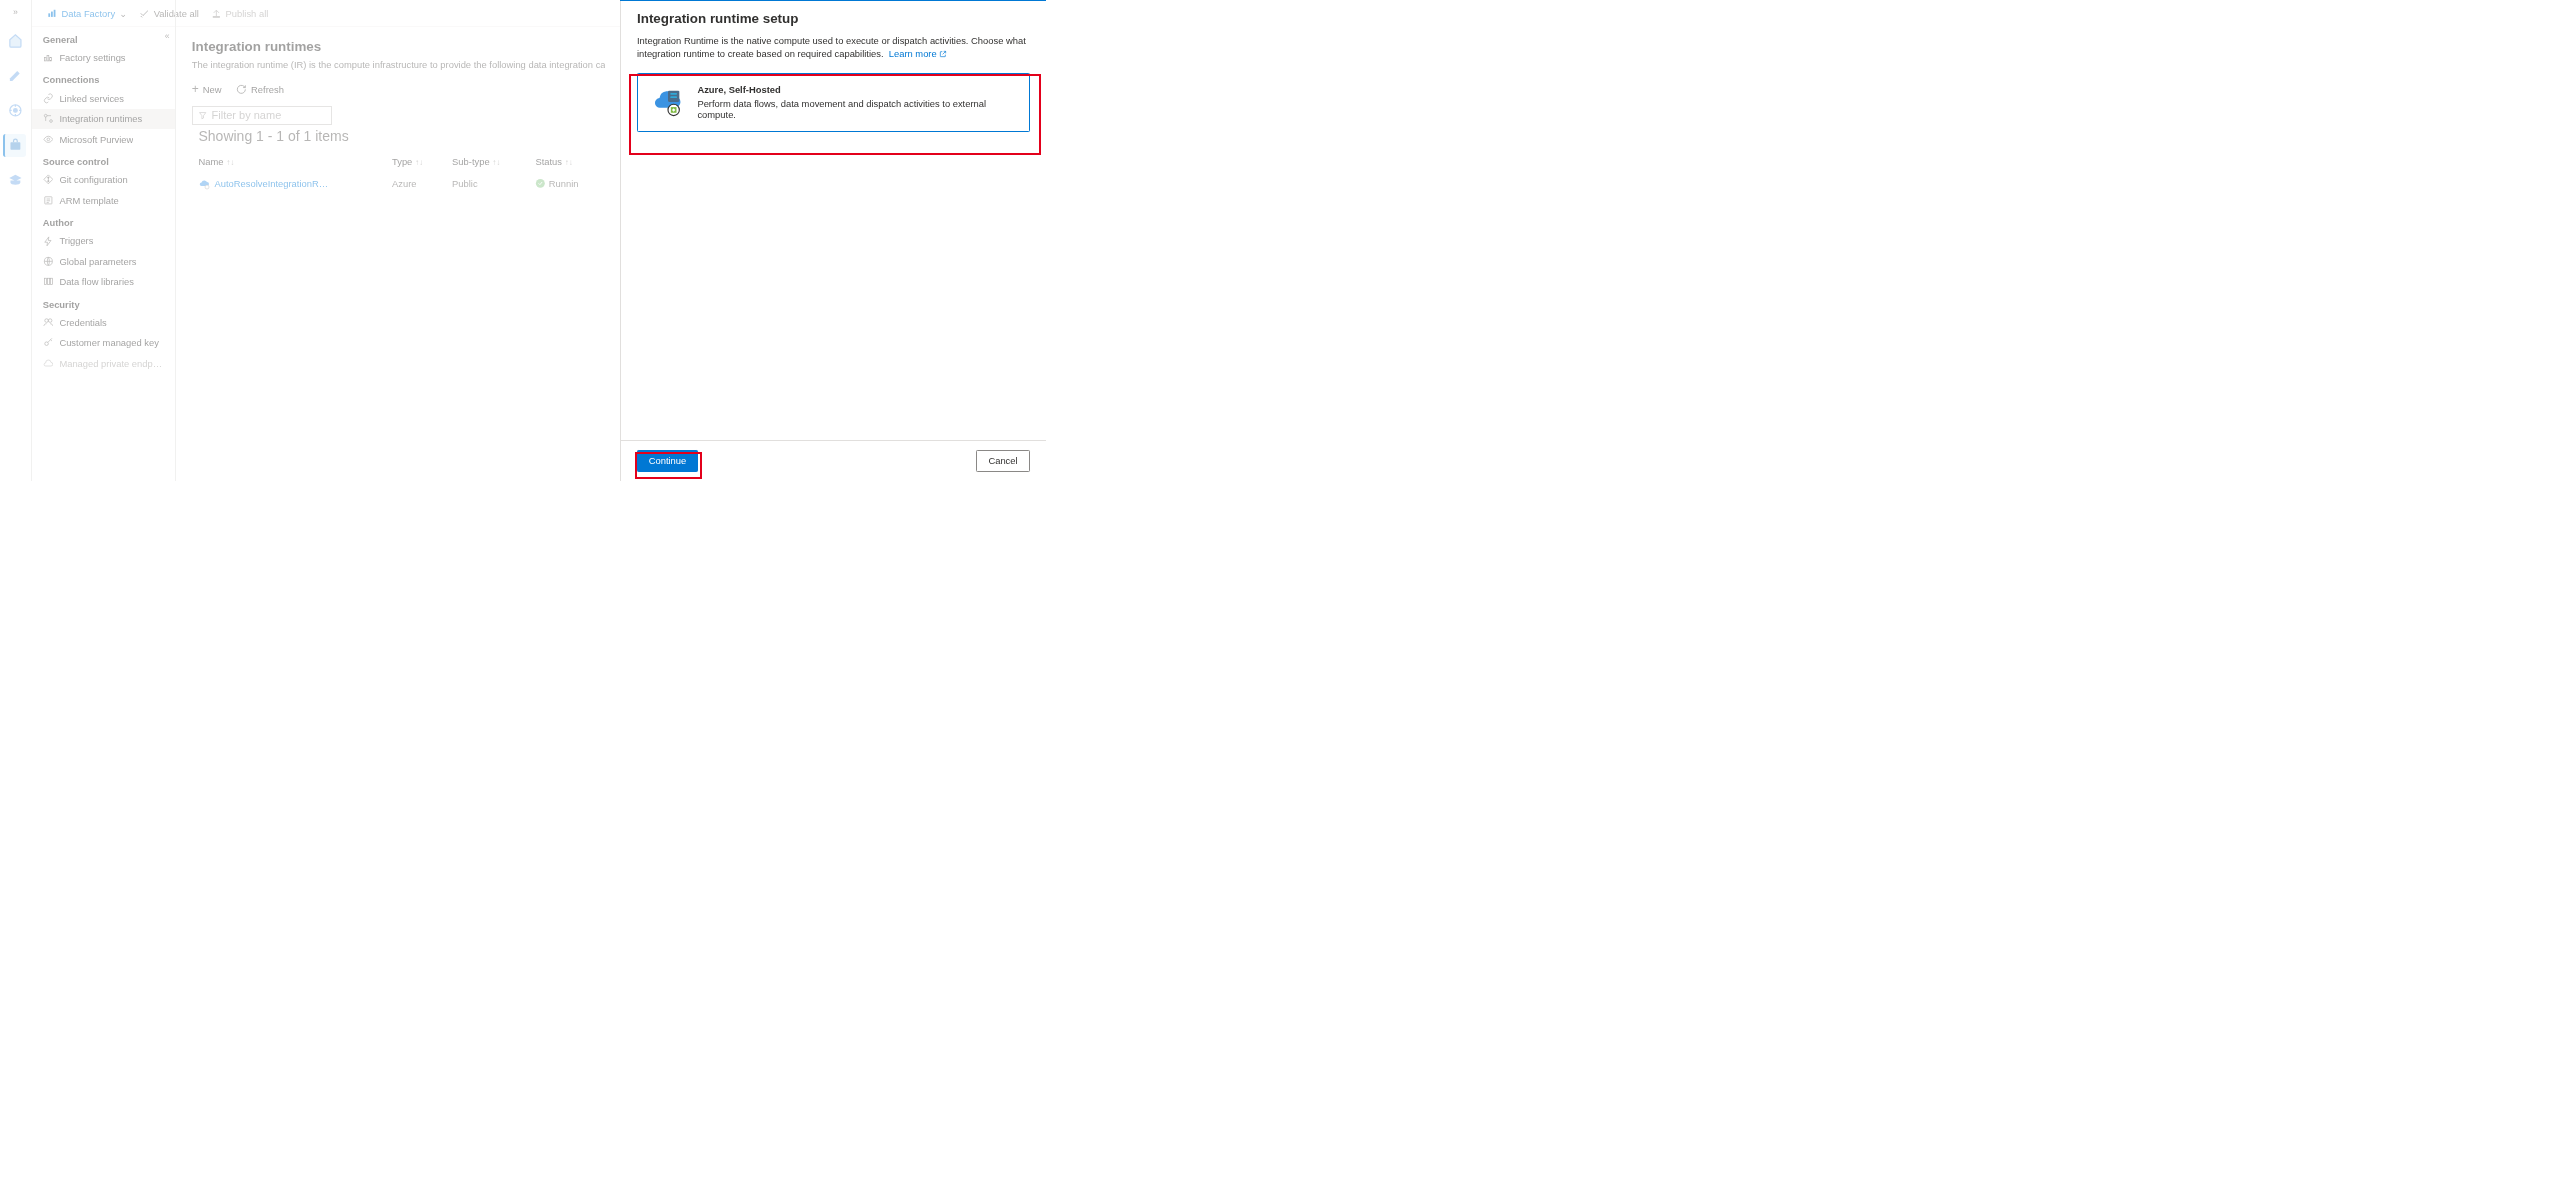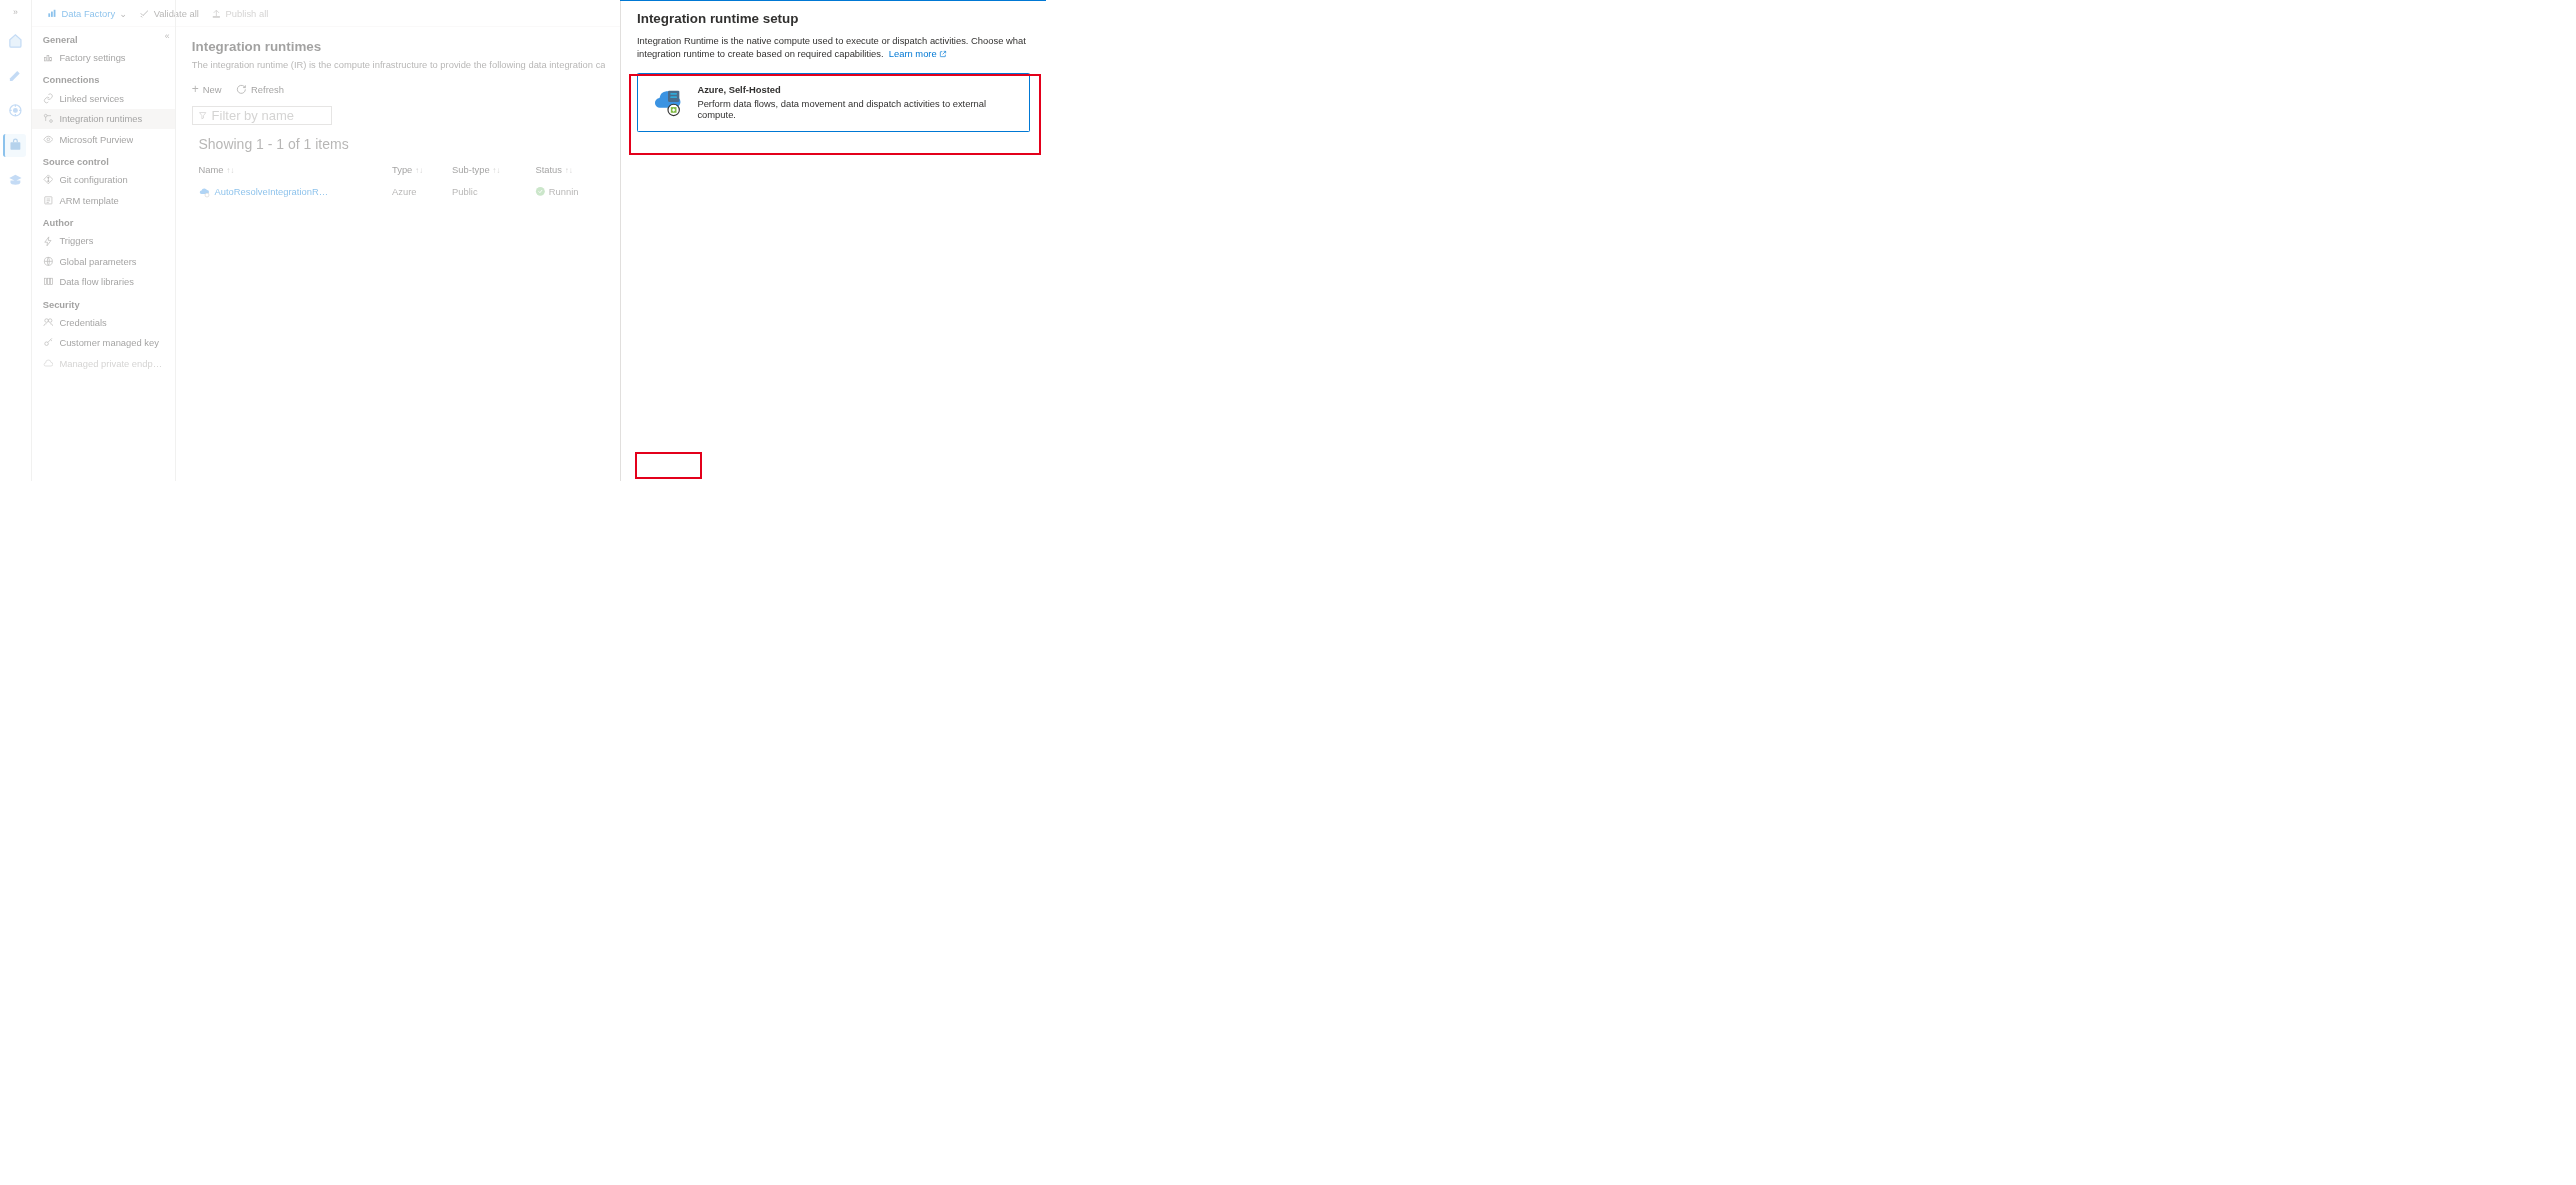--- a/index.html
+++ b/index.html
@@ -33,21 +33,21 @@
   .toolbar .tb-item.brand { color:#0078d4; font-weight:400;align-items:flex-end; }
   .toolbar svg { width:10.7px; height:10.7px; }
   .toolbar .tb-item.disabled { color:#a19f9d; }
 
   
   .main { position:absolute; left:177px; top:27px; width:443px; height:454px; padding:12px 14.8px; }
   .main h1 { font-size:13.4px; font-weight:600; color:#323130; margin-bottom:5.4px; }
   .main .desc { font-size:9.4px; color:#605e5c; margin-bottom:12px; white-space:nowrap; overflow:hidden; }
   .main .actions { display:flex; gap:14.8px; margin-bottom:9.4px; }
   .main .actions .act { display:flex; align-items:center; gap:4px; color:#323130; font-size:9.4px; cursor:pointer; }
-  .main .filterbox { width:140px; height:19px; border:0.7px solid #c8c6c4; display:flex; align-items:center; gap:4px; padding:0 5.4px; color:#a19f9d; font-size:13px; margin-bottom:11px; }
+  .main .filterbox { width:140px; height:19px; border:0.7px solid #c8c6c4; display:flex; align-items:center; gap:4px; padding:0 5.4px; color:#a19f9d; font-size:11px; margin-bottom:3px; }
   .main .count { padding-left:6.7px; font-size:14px; color:#605e5c; margin-bottom:6.7px; }
   .main table { width:100%; border-collapse:collapse; }
   .main th { text-align:left; font-weight:400; font-size:9.4px; color:#323130; padding:5.4px 6.7px; }
   .main th .sort { color:#a19f9d; margin-left:2.7px; font-size:8px; }
   .main td { padding:5.4px 6.7px; font-size:9.4px; color:#605e5c; }
   .main td.name { color:#0078d4; display:flex; align-items:center; gap:4px; }
   .main .status-ok { color:#107c10; }
   .main .status-ok svg { width:10.7px; height:10.7px; vertical-align:-2px; margin-right:2.7px; }
 
   
@@ -314,17 +314,21 @@
           <path d="M37 44l3-3 3 3-3 3z" fill="#fff"></path>
         </svg>
       </div>
       <div>
         <div class="title">Azure, Self-Hosted</div>
         <div class="sub">Perform data flows, data movement and dispatch activities to external compute.</div>
       </div>
     </div>
 
   </div>
+  <div class="p-foot">
+    <div class="btn primary">Continue</div>
+    <div class="btn secondary">Cancel</div>
+  </div>
 </div>
 
 <div class="redbox r1"></div>
 <div class="redbox r2"></div>
 
 
 </body></html>

